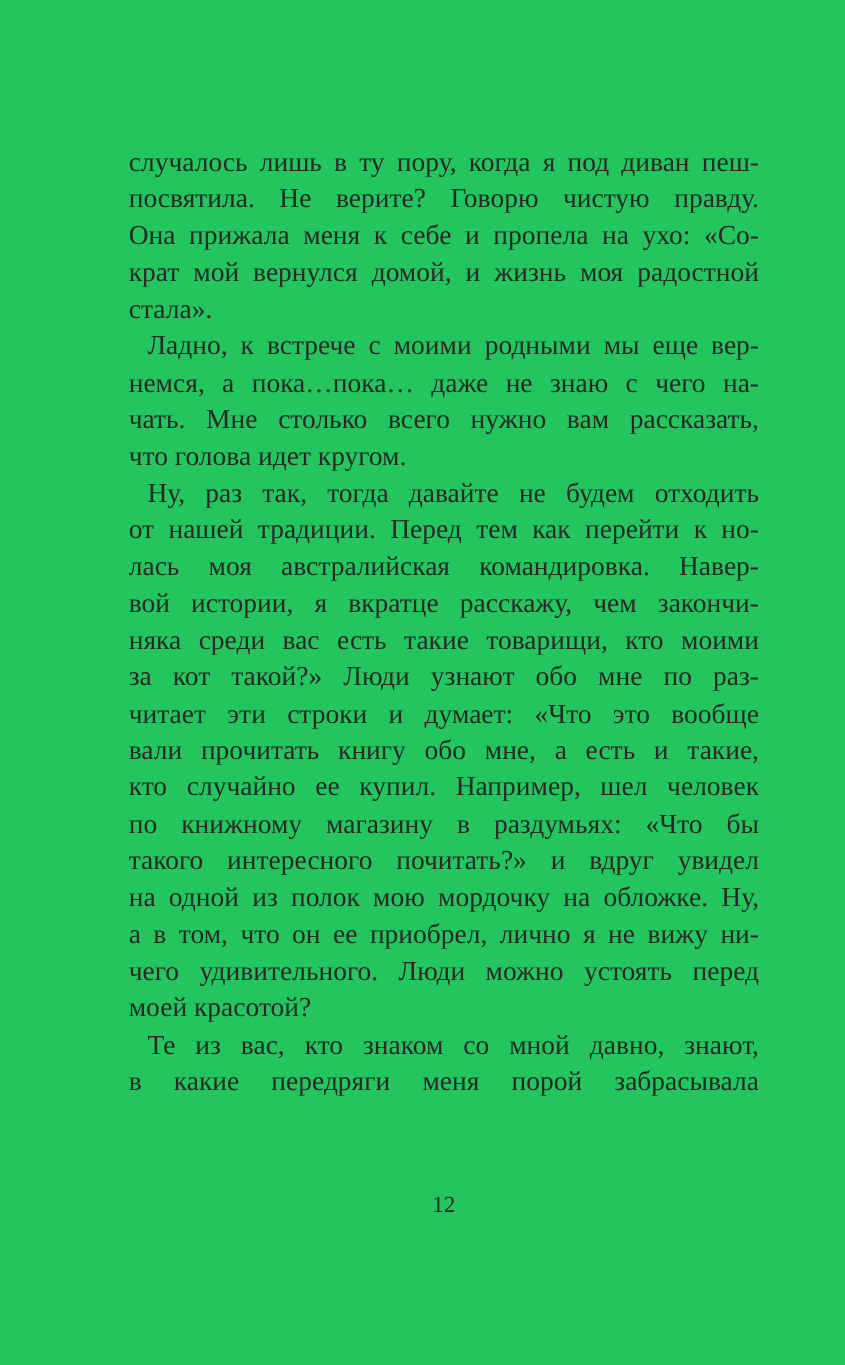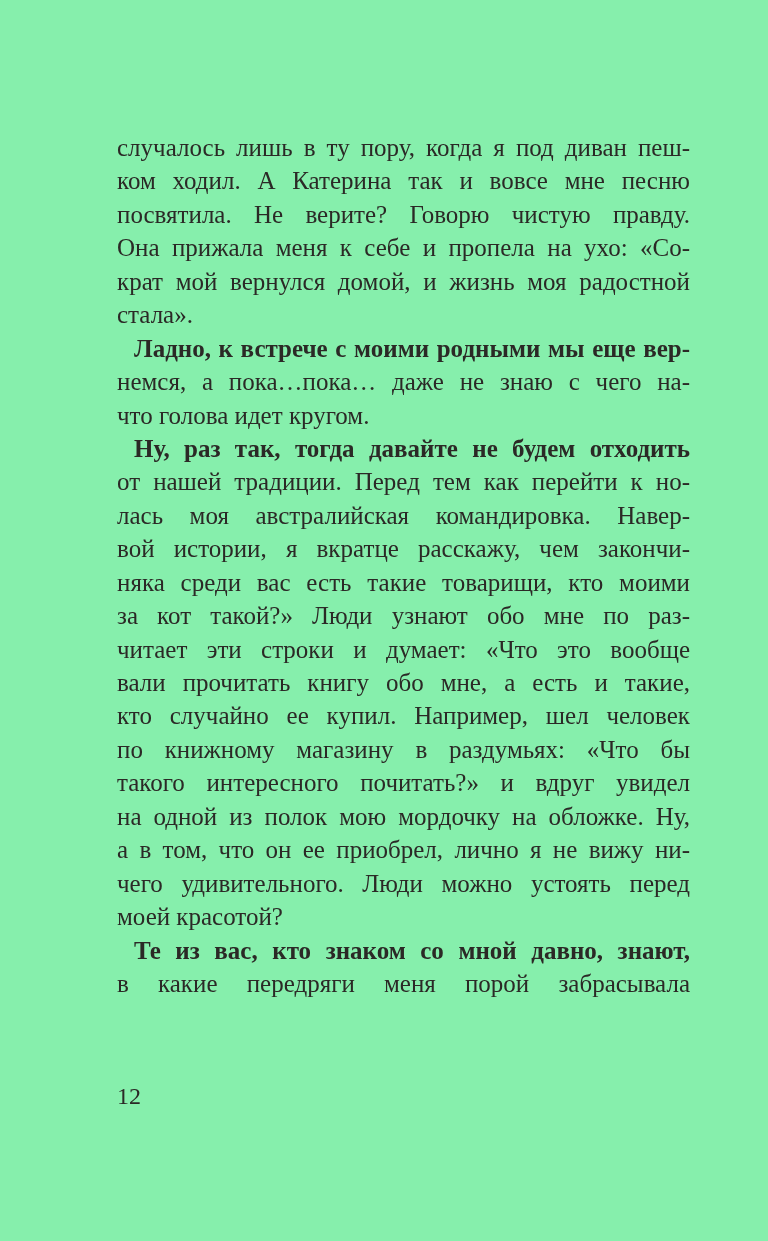--- a/index.html
+++ b/index.html
@@ -10,21 +10,21 @@
     width: 768px;
     height: 1241px;
     background: #ffffff;
     font-family: "Liberation Serif", "DejaVu Serif", serif;
     overflow: hidden;
     position: relative;
   }
   .book-page {
     position: absolute;
     inset: 0;
-    background: #86efac;
+    background: #22c55e;
   }
   .text-block {
     position: absolute;
     left: 117px;
     top: 131px;
     width: 573px;
     color: #2b2926;
     font-size: 25px;
   }
   .text-line {
@@ -33,45 +33,44 @@
     text-align: justify;
     text-align-last: justify;
     overflow: hidden;
   }
   .text-line.flush {
     text-align: center;
     text-align-last: left;
   }
   .text-line.indent {
     text-indent: 17px;
-    font-weight: bold;
   }
   .page-number {
     position: absolute;
     left: 117px;
     top: 1083px;
     width: 573px;
-    text-align: left;
-    font-size: 24px;
+    text-align: center;
+    font-size: 21px;
     color: #2b2926;
   }
 </style>
 </head>
 <body>
 
 <div class="book-page">
   <div class="text-block" id="text-block">
       <div class="text-line">случалось лишь в ту пору, когда я под диван пеш-</div>
-      <div class="text-line">ком ходил. А Катерина так и вовсе мне песню</div>
       <div class="text-line">посвятила. Не верите? Говорю чистую правду.</div>
       <div class="text-line">Она прижала меня к себе и пропела на ухо: «Со-</div>
       <div class="text-line">крат мой вернулся домой, и жизнь моя радостной</div>
       <div class="text-line flush">стала».</div>
       <div class="text-line indent">Ладно, к встрече с моими родными мы еще вер-</div>
       <div class="text-line">немся, а пока…пока… даже не знаю с чего на-</div>
+      <div class="text-line">чать. Мне столько всего нужно вам рассказать,</div>
       <div class="text-line flush">что голова идет кругом.</div>
       <div class="text-line indent">Ну, раз так, тогда давайте не будем отходить</div>
       <div class="text-line">от нашей традиции. Перед тем как перейти к но-</div>
       <div class="text-line">лась моя австралийская командировка. Навер-</div>
       <div class="text-line">вой истории, я вкратце расскажу, чем закончи-</div>
       <div class="text-line">няка среди вас есть такие товарищи, кто моими</div>
       <div class="text-line">за кот такой?» Люди узнают обо мне по раз-</div>
       <div class="text-line">читает эти строки и думает: «Что это вообще</div>
       <div class="text-line">вали прочитать книгу обо мне, а есть и такие,</div>
       <div class="text-line">кто случайно ее купил. Например, шел человек</div>

